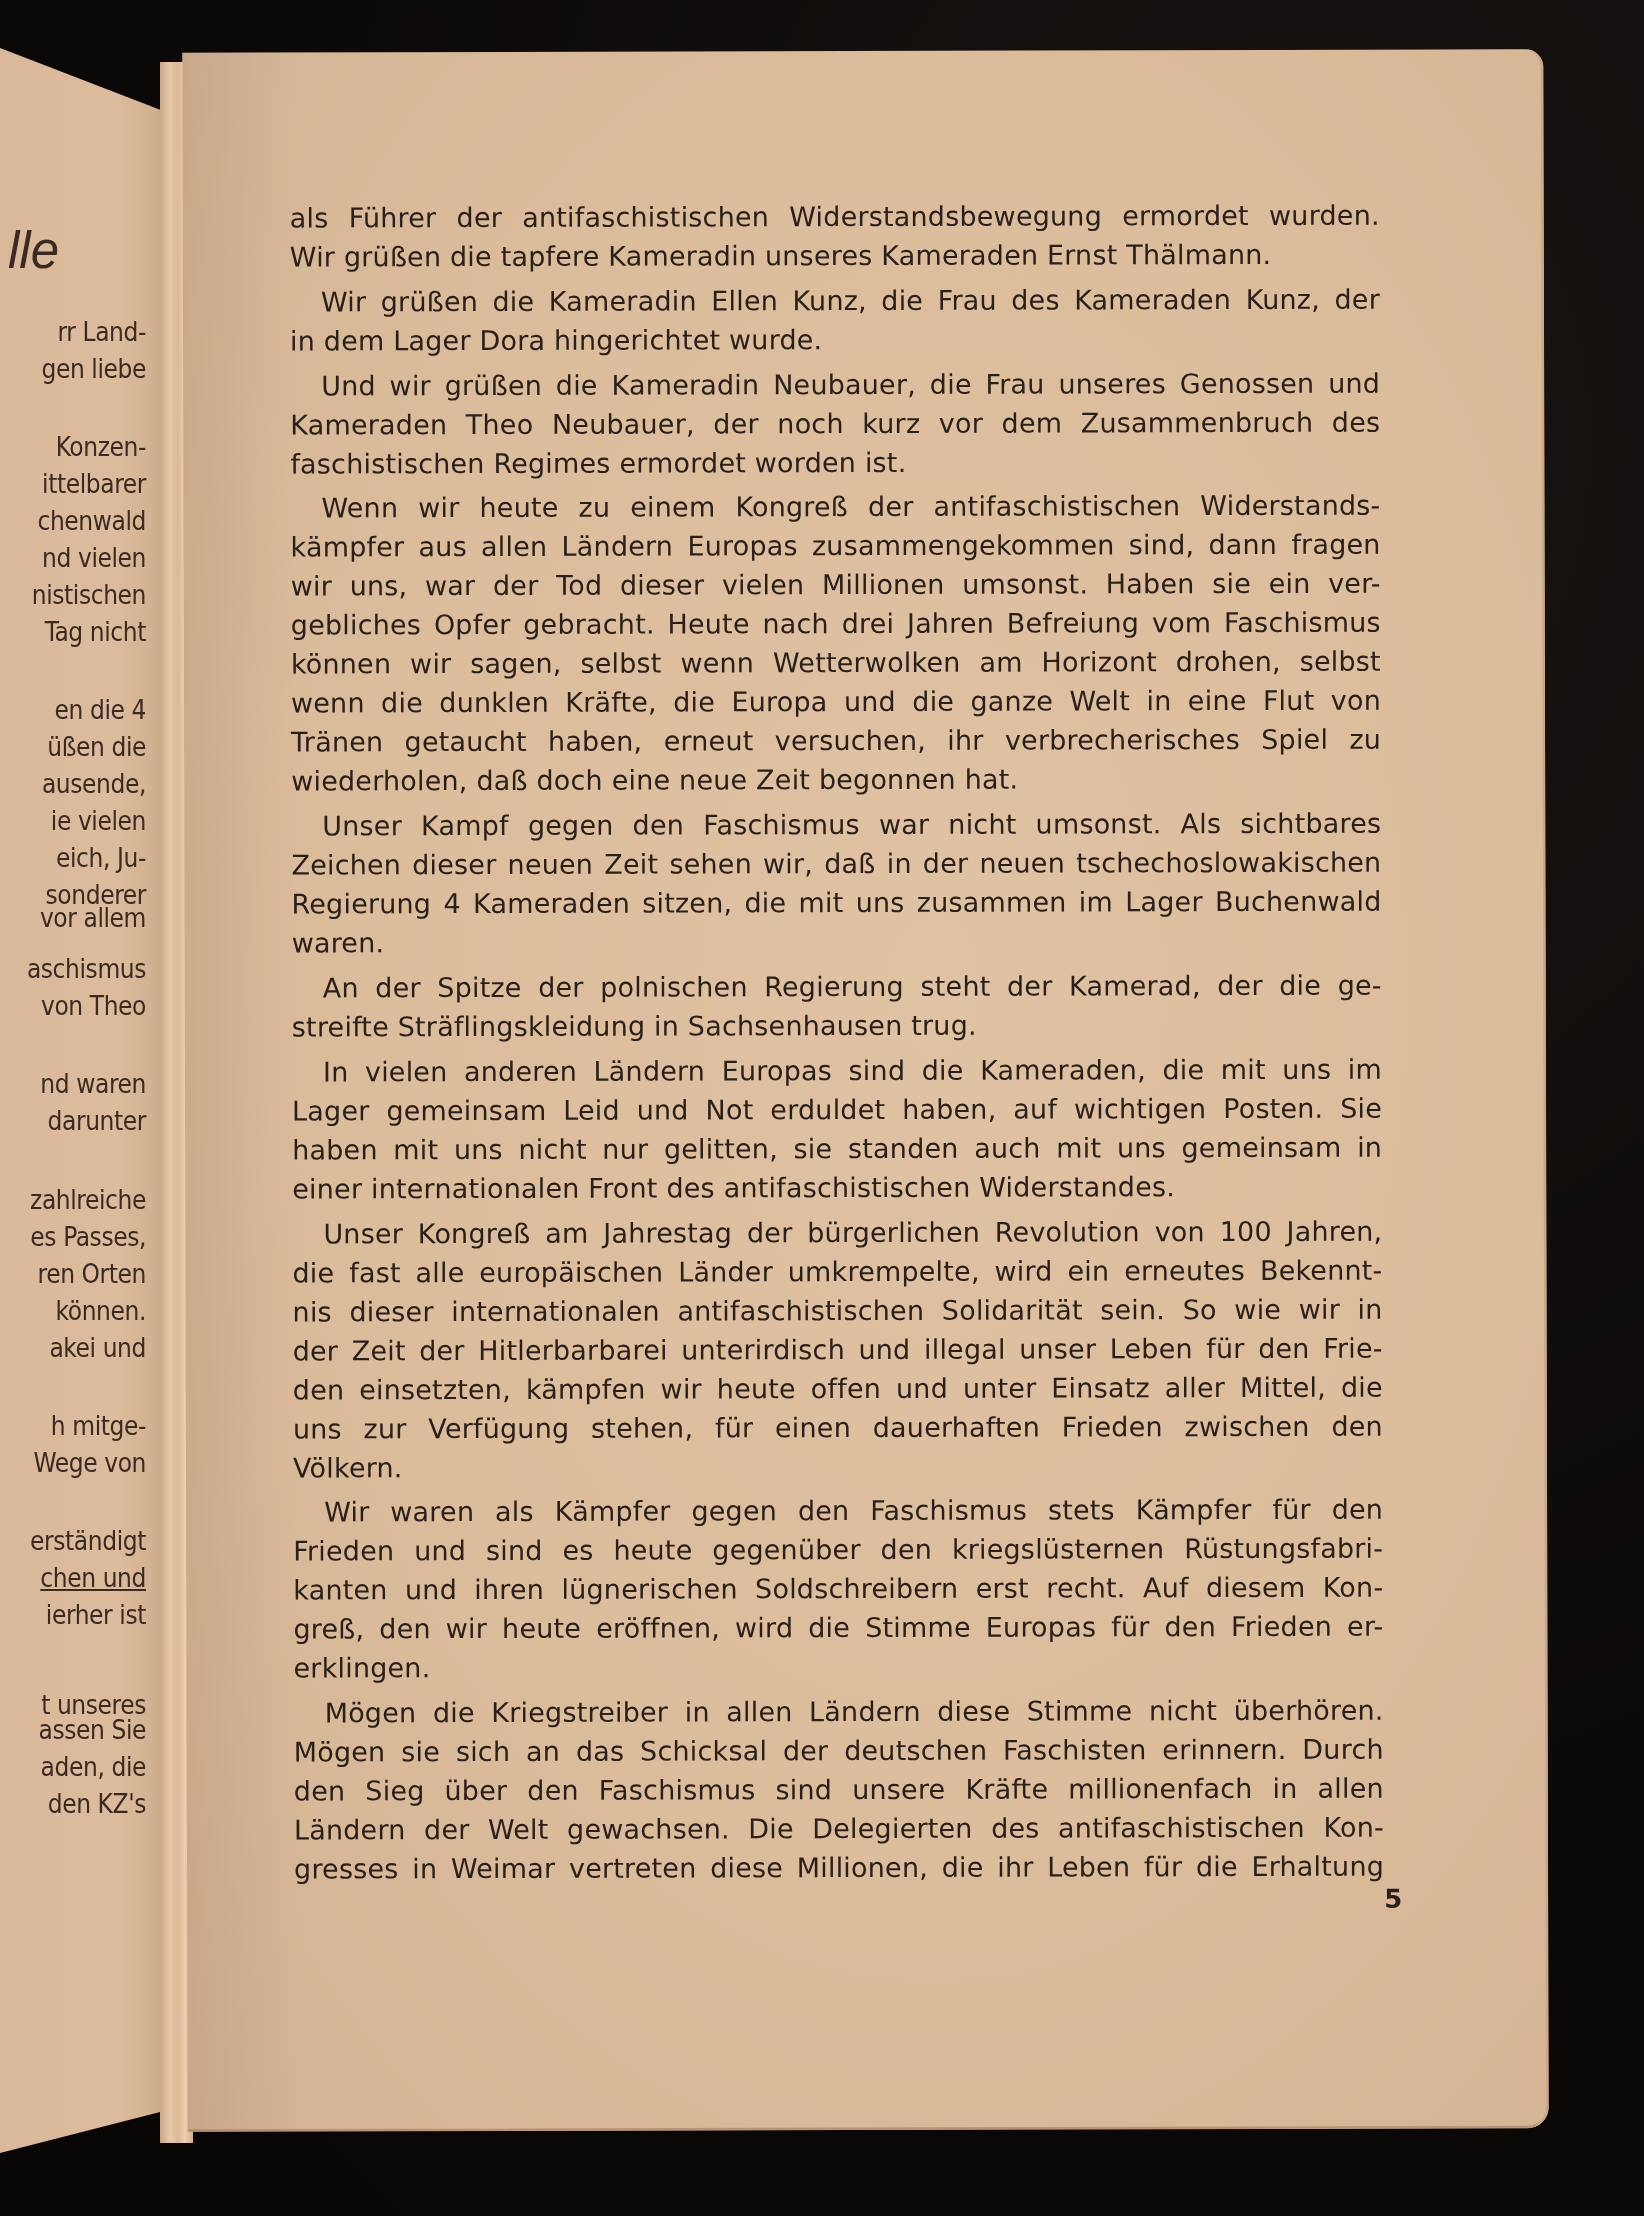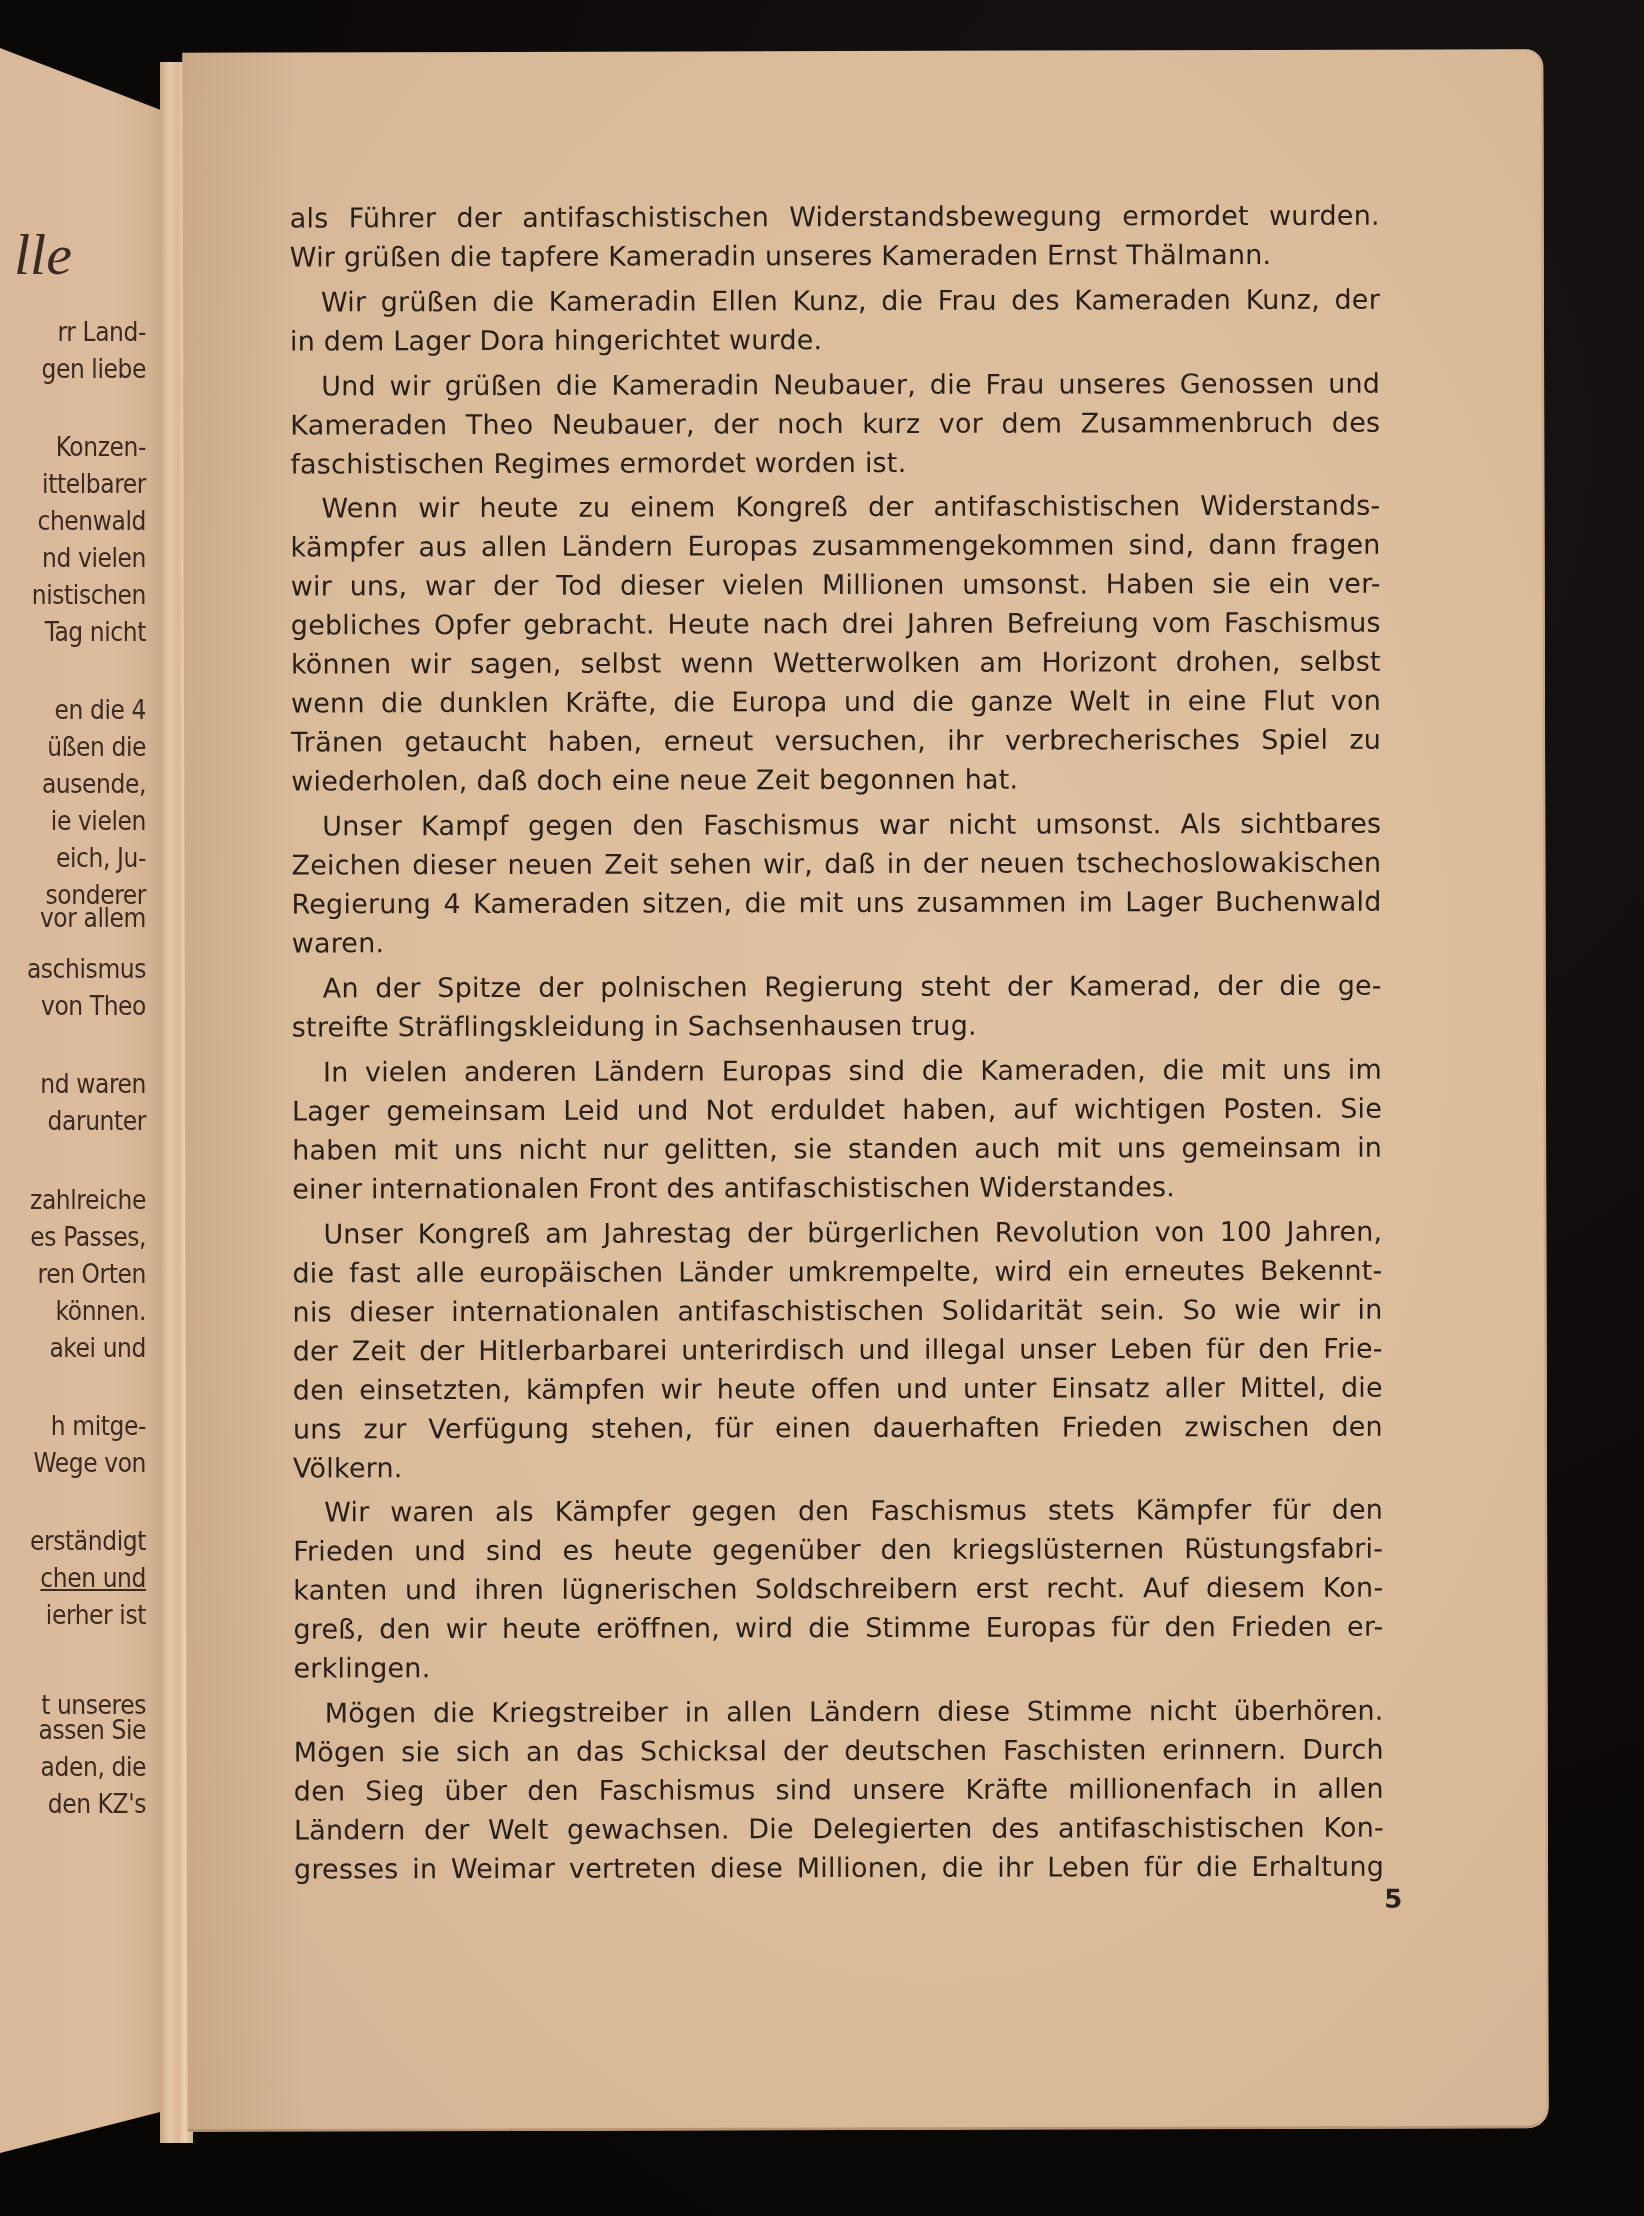--- a/index.html
+++ b/index.html
@@ -19,23 +19,23 @@
     position: absolute; left: 0; top: 48px; width: 164px; height: 2105px;
     background: linear-gradient(90deg, #d9b999 0%, #dcbc9c 70%, #d3b291 92%, #c9a888 100%);
     clip-path: polygon(0 0, 100% 3%, 100% 98%, 0 100%);
   }
   .left-page .lp-line {
     position: absolute; right: 18px; white-space: nowrap;
     font-size: 26px; color: #3a2a22; letter-spacing: -0.4px;
     font-family: "DejaVu Sans Condensed", "DejaVu Sans", sans-serif;
   }
   .left-page .lp-heading {
-    position: absolute; left: 14px; top: 173px;
-    font-family: Liberation Serif, serif; font-style: italic;
-    font-size: 58px; color: #3b2a22;
+    position: absolute; left: 8px; top: 173px;
+    font-family: Liberation Sans, sans-serif; font-style: italic;
+    font-size: 51px; color: #3b2a22;
   }
   
   .gutter {
     position: absolute; left: 160px; top: 62px; width: 33px; height: 2081px;
     background: linear-gradient(90deg, #c9a686 0%, #e8c9a8 30%, #dcb896 55%, #ecd0b0 75%, #d1ae8c 100%);
   }
   
   .page {
     position: absolute; left: 185px; top: 51px; width: 1361px; height: 2079px;
     background:

